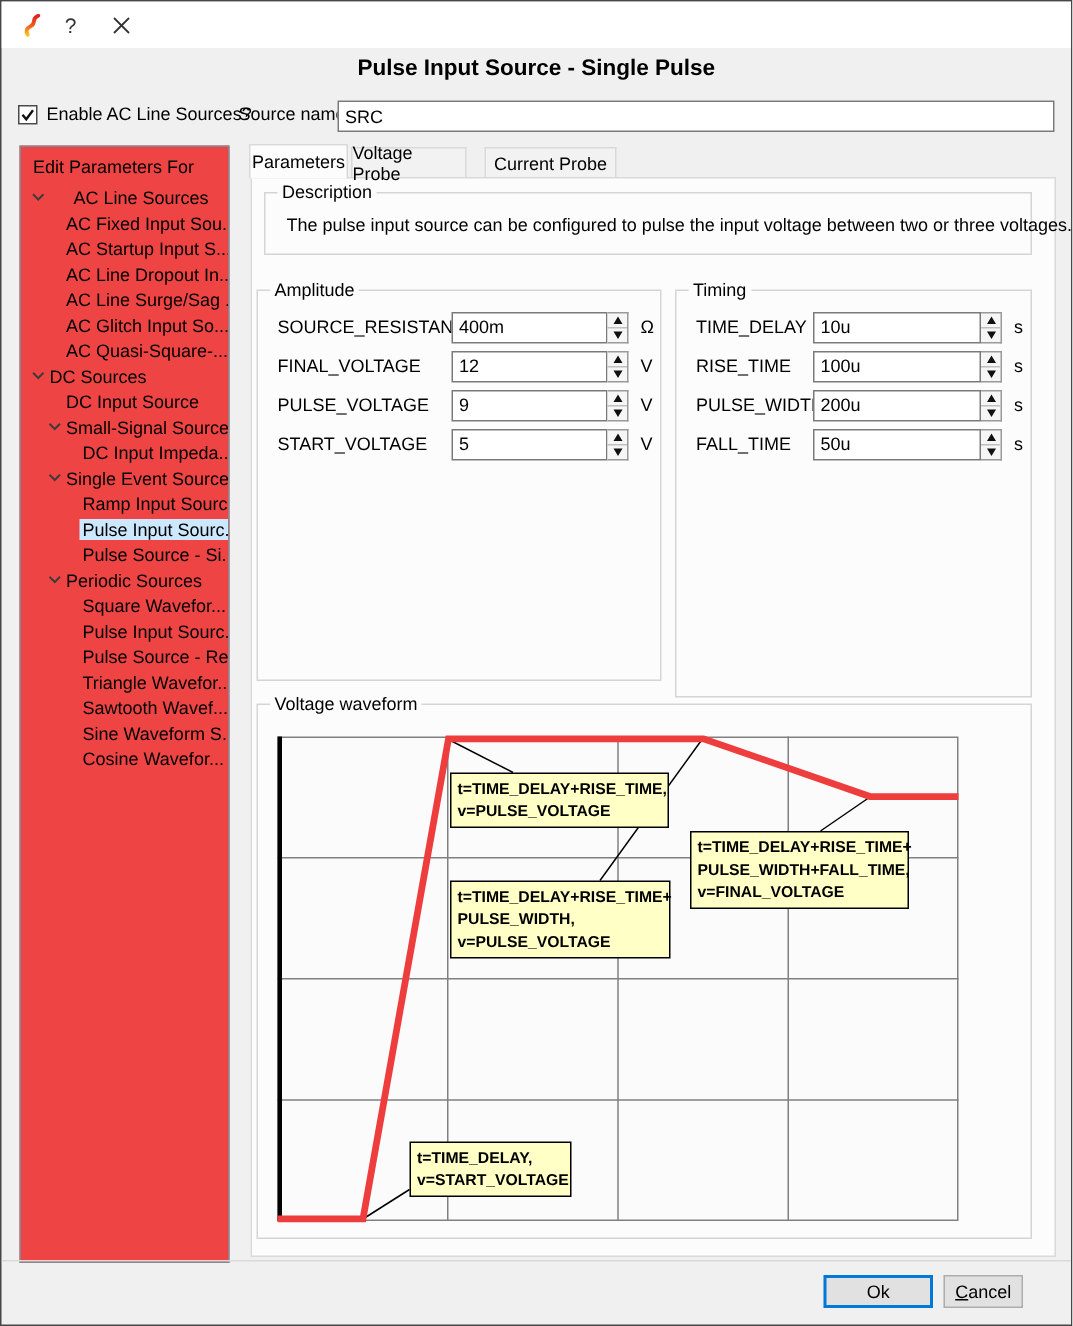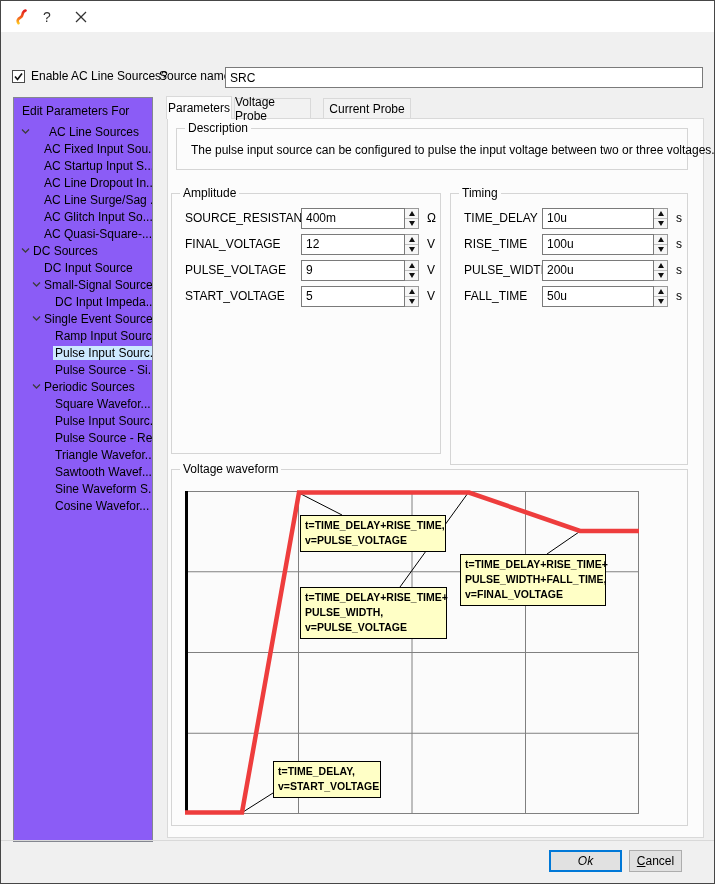--- a/index.html
+++ b/index.html
@@ -15,21 +15,21 @@
   .app-icon{width:16px;height:16px;margin-left:13px;flex:none;}
   .tb-title{margin-left:10px;flex:1;font-size:12px;}
   .tb-btn{width:34px;height:31px;display:flex;align-items:center;justify-content:center;color:#333;font-size:14px;cursor:default;}
   
   .header-title{position:absolute;top:36px;left:0;right:0;text-align:center;font-weight:bold;font-size:15px;}
   .checkbox{position:absolute;left:11px;top:69px;width:13px;height:13px;background:#fff;border:1px solid #4a4a4a;display:flex;align-items:center;justify-content:center;}
   .enable-label{position:absolute;left:30px;top:68px;}
   .srcname-label{position:absolute;left:158px;top:68px;}
   .srcname-input{position:absolute;left:224px;top:66px;width:478px;height:21px;border:1px solid #7a7a7a;background:#fff;font:12px "Liberation Sans",sans-serif;padding:0 4px;}
   
-  .sidebar{position:absolute;left:12px;top:96px;width:140px;height:745px;background:#8b5cf6;border:1px solid #848790;overflow:hidden;}
+  .sidebar{position:absolute;left:12px;top:96px;width:140px;height:745px;background:#ef4444;border:1px solid #848790;overflow:hidden;}
   .tree-header{padding:6px 0 5px 8px;white-space:nowrap;}
   .tree-item{display:flex;align-items:center;height:17px;white-space:nowrap;cursor:default;}
   .chev{width:11px;flex:none;display:flex;justify-content:center;align-items:center;}
   .tree-label{flex:1;padding:0 2px;overflow:hidden;}
   .tree-item.selected .tree-label{background:#cce8ff;}
   
   .pane{position:absolute;left:166px;top:117px;width:537px;height:720px;background:#fcfcfc;border:1px solid #d9d9d9;z-index:1;}
   .tab{position:absolute;top:97px;height:20px;border:1px solid #d9d9d9;border-bottom:none;background:#f2f2f2;display:flex;align-items:center;justify-content:center;z-index:2;cursor:default;}
   .tab.active{top:95px;height:23px;background:#fcfcfc;z-index:3;}
   .tab1{left:165px;width:66px;}
@@ -55,21 +55,21 @@
   .sbtn{flex:1;display:flex;align-items:center;justify-content:center;cursor:default;}
   .sbtn + .sbtn{border-top:1px solid #c0c0c0;}
   .tri-up{width:0;height:0;border-left:3.5px solid transparent;border-right:3.5px solid transparent;border-bottom:5px solid #101010;}
   .tri-dn{width:0;height:0;border-left:3.5px solid transparent;border-right:3.5px solid transparent;border-top:5px solid #101010;}
   .punit{margin-left:8px;}
   
   #wfsvg{position:absolute;left:13px;top:21px;overflow:visible;}
   
   .sep{position:absolute;left:0;top:839px;width:715px;height:1px;background:#d9d9d9;z-index:4;}
   .btn{position:absolute;top:849px;height:22px;background:#e1e1e1;display:flex;align-items:center;justify-content:center;font:12px "Liberation Sans",sans-serif;cursor:default;z-index:4;}
-  .btn-ok{left:548px;width:73px;border:2px solid #0078d7;font-style:italic;}
+  .btn-ok{left:548px;width:73px;border:2px solid #0078d7;}
   .btn-cancel{left:628px;width:53px;border:1px solid #adadad;}
   .cancel-label{display:block;}
   .cancel-label::first-letter{text-decoration:underline;}
 </style>
 </head>
 <body>
 
 <div class="window">
 
   <div class="titlebar">
@@ -87,20 +87,21 @@
       <span>?</span>
     </div>
     <div class="tb-btn">
       <svg width="12" height="12" viewBox="0 0 12 12">
         <line x1="1" y1="1" x2="11" y2="11" stroke="#333" stroke-width="1.2"></line>
         <line x1="11" y1="1" x2="1" y2="11" stroke="#333" stroke-width="1.2"></line>
       </svg>
     </div>
   </div>
 
+  <div class="header-title">Pulse Input Source - Single Pulse</div>
 
   <div class="checkbox">
     <svg width="11" height="11" viewBox="0 0 11 11">
       <polyline points="2,5.5 4.5,8.5 9,2.5" fill="none" stroke="#111" stroke-width="1.6"></polyline>
     </svg>
   </div>
   <span class="enable-label">Enable AC Line Sources?</span>
   <span class="srcname-label">Source name</span>
   <input class="srcname-input" value="SRC" style="">
 

